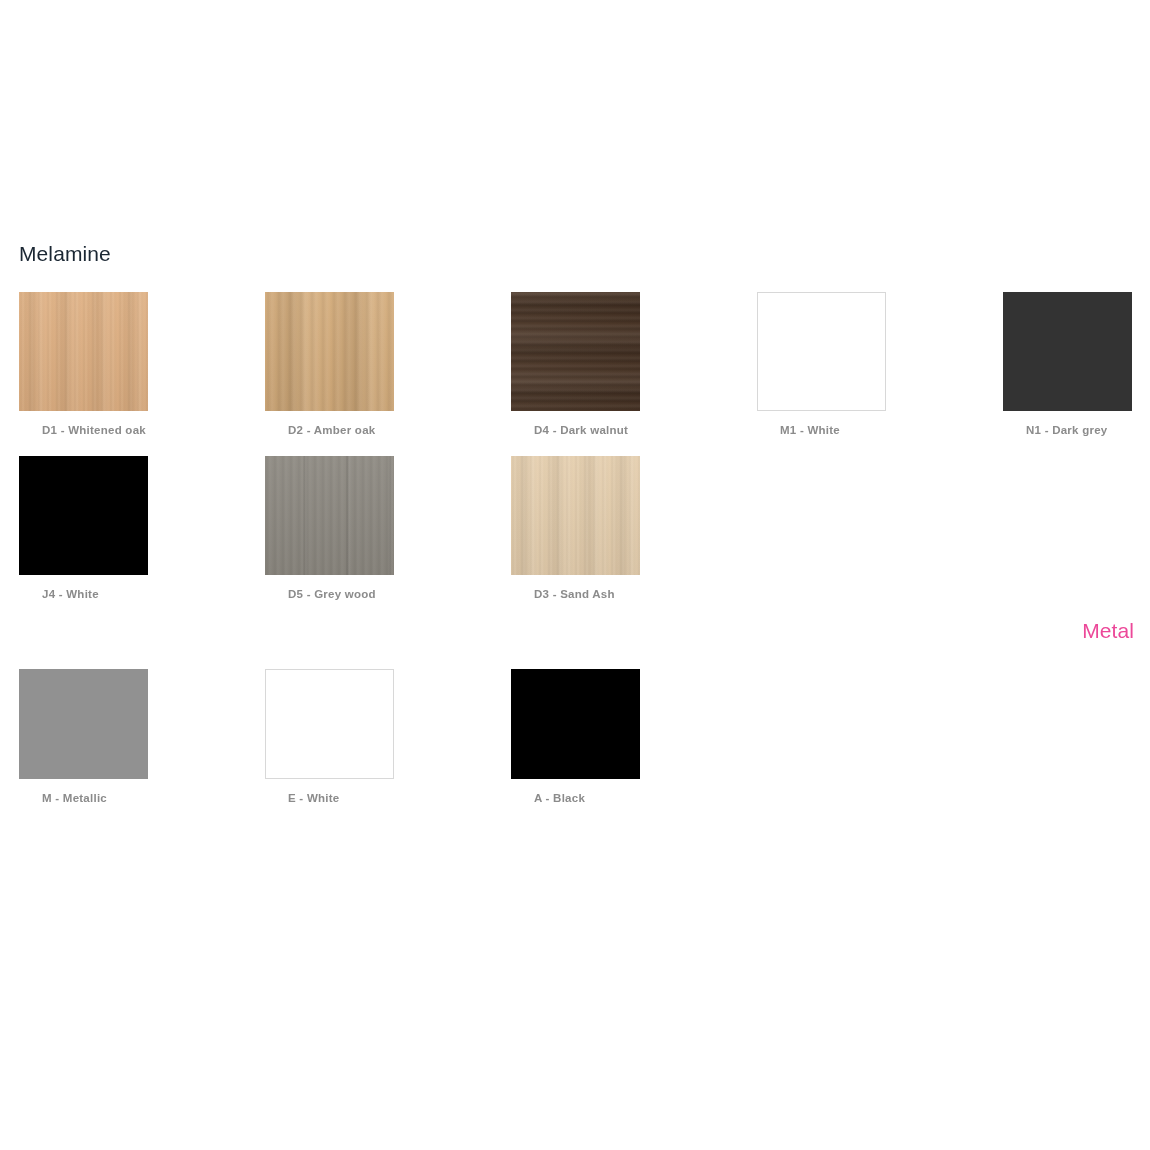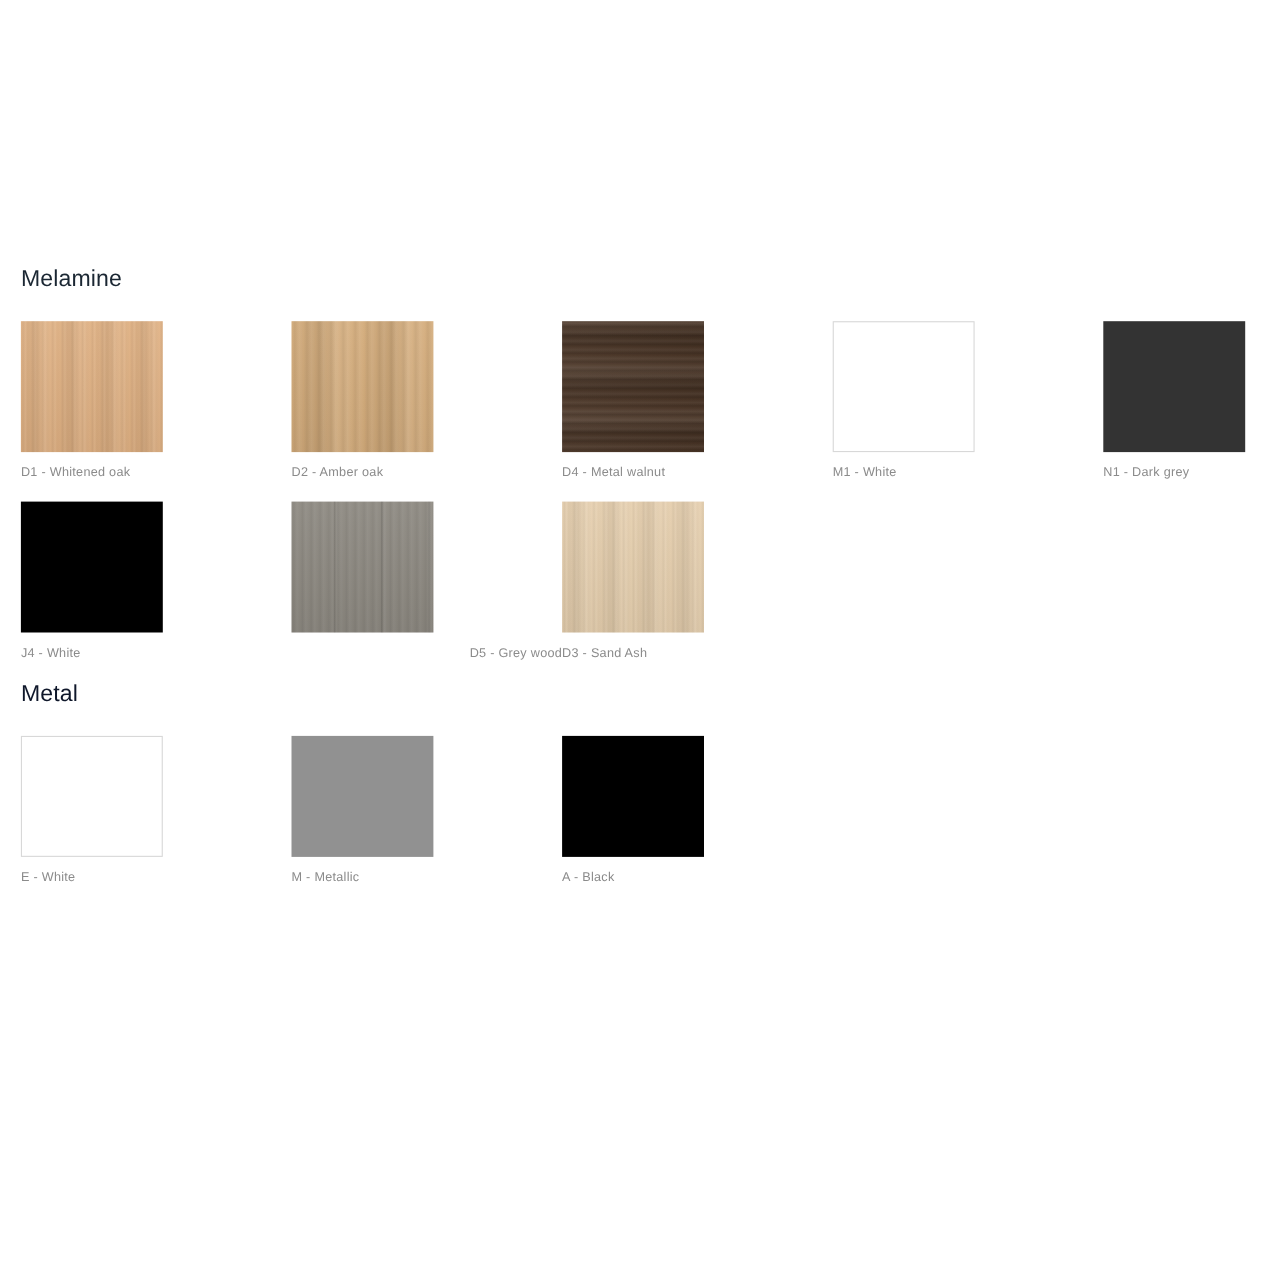--- a/index.html
+++ b/index.html
@@ -65,25 +65,26 @@
   }
 
   .swatch-box.bordered {
     border: 1px solid #d8d8d8;
   }
 
   .swatch-label {
     margin-top: 13px;
     font-family: "Liberation Sans", sans-serif;
     font-size: 11.5px;
-    font-weight: 400;
+    font-weight: 700;
     color: #8b8b8b;
     letter-spacing: 0.25px;
     line-height: 1.2;
     white-space: nowrap;
+    margin-left: 23px;
   }
 
   
   .tex-vert-fine {
     background-image:
       repeating-linear-gradient(90deg,
         rgba(0,0,0,0.000) 0px,
         rgba(0,0,0,0.045) 2px,
         rgba(255,255,255,0.05) 4px,
         rgba(0,0,0,0.02) 6px,
@@ -159,21 +160,21 @@
           <div class="swatch-label" style="color: rgb(139, 139, 139);">D1 - Whitened oak</div>
         </div>
 
         <div class="swatch-cell">
           <div class="swatch-box tex-vert-wide" style="background-color: rgb(212, 172, 123);"></div>
           <div class="swatch-label" style="color: rgb(139, 139, 139);">D2 - Amber oak</div>
         </div>
 
         <div class="swatch-cell">
           <div class="swatch-box tex-horiz" style="background-color: rgb(74, 53, 38);"></div>
-          <div class="swatch-label" style="color: rgb(139, 139, 139);">D4 - Metal walnut</div>
+          <div class="swatch-label" style="color: rgb(139, 139, 139);">D4 - Dark walnut</div>
         </div>
 
         <div class="swatch-cell">
           <div class="swatch-box tex-none bordered" style="background-color: rgb(255, 255, 255);"></div>
           <div class="swatch-label" style="color: rgb(139, 139, 139);">M1 - White</div>
         </div>
 
         <div class="swatch-cell">
           <div class="swatch-box tex-none" style="background-color: rgb(51, 51, 51);"></div>
           <div class="swatch-label" style="color: rgb(139, 139, 139);">N1 - Dark grey</div>
@@ -181,46 +182,46 @@
 
         <div class="swatch-cell">
           <div class="swatch-box tex-none" style="background-color: rgb(0, 0, 0);"></div>
           <div class="swatch-label" style="color: rgb(139, 139, 139);">J4 - White</div>
         </div>
 
 
 
         <div class="swatch-cell">
           <div class="swatch-box tex-plank" style="background-color: rgb(140, 136, 128);"></div>
-          <div class="swatch-label" style="color: rgb(139, 139, 139); text-align: right;">D5 - Grey wood</div>
+          <div class="swatch-label" style="color: rgb(139, 139, 139);">D5 - Grey wood</div>
         </div>
 
         <div class="swatch-cell">
           <div class="swatch-box tex-vert-fine" style="background-color: rgb(230, 207, 174);"></div>
           <div class="swatch-label" style="color: rgb(139, 139, 139);">D3 - Sand Ash</div>
         </div>
 
       </div>
     </section>
 
     <section class="section">
-      <h2 class="section-title" style="color: #0f172a;">Metal</h2>
+      <h2 class="section-title" style="color: #ec4899; text-align: right;">Metal</h2>
       <div class="swatch-grid">
+
+        <div class="swatch-cell">
+          <div class="swatch-box tall tex-none" style="background-color: rgb(145, 145, 145);"></div>
+          <div class="swatch-label" style="color: rgb(139, 139, 139);">M - Metallic</div>
+        </div>
 
         <div class="swatch-cell">
           <div class="swatch-box tall tex-none bordered" style="background-color: rgb(255, 255, 255);"></div>
           <div class="swatch-label" style="color: rgb(139, 139, 139);">E - White</div>
         </div>
 
         <div class="swatch-cell">
-          <div class="swatch-box tall tex-none" style="background-color: rgb(145, 145, 145);"></div>
-          <div class="swatch-label" style="color: rgb(139, 139, 139);">M - Metallic</div>
-        </div>
-
-        <div class="swatch-cell">
           <div class="swatch-box tall tex-none" style="background-color: rgb(0, 0, 0);"></div>
           <div class="swatch-label" style="color: rgb(139, 139, 139);">A - Black</div>
         </div>
 
       </div>
     </section>
 
   </div>
 </div>
 

